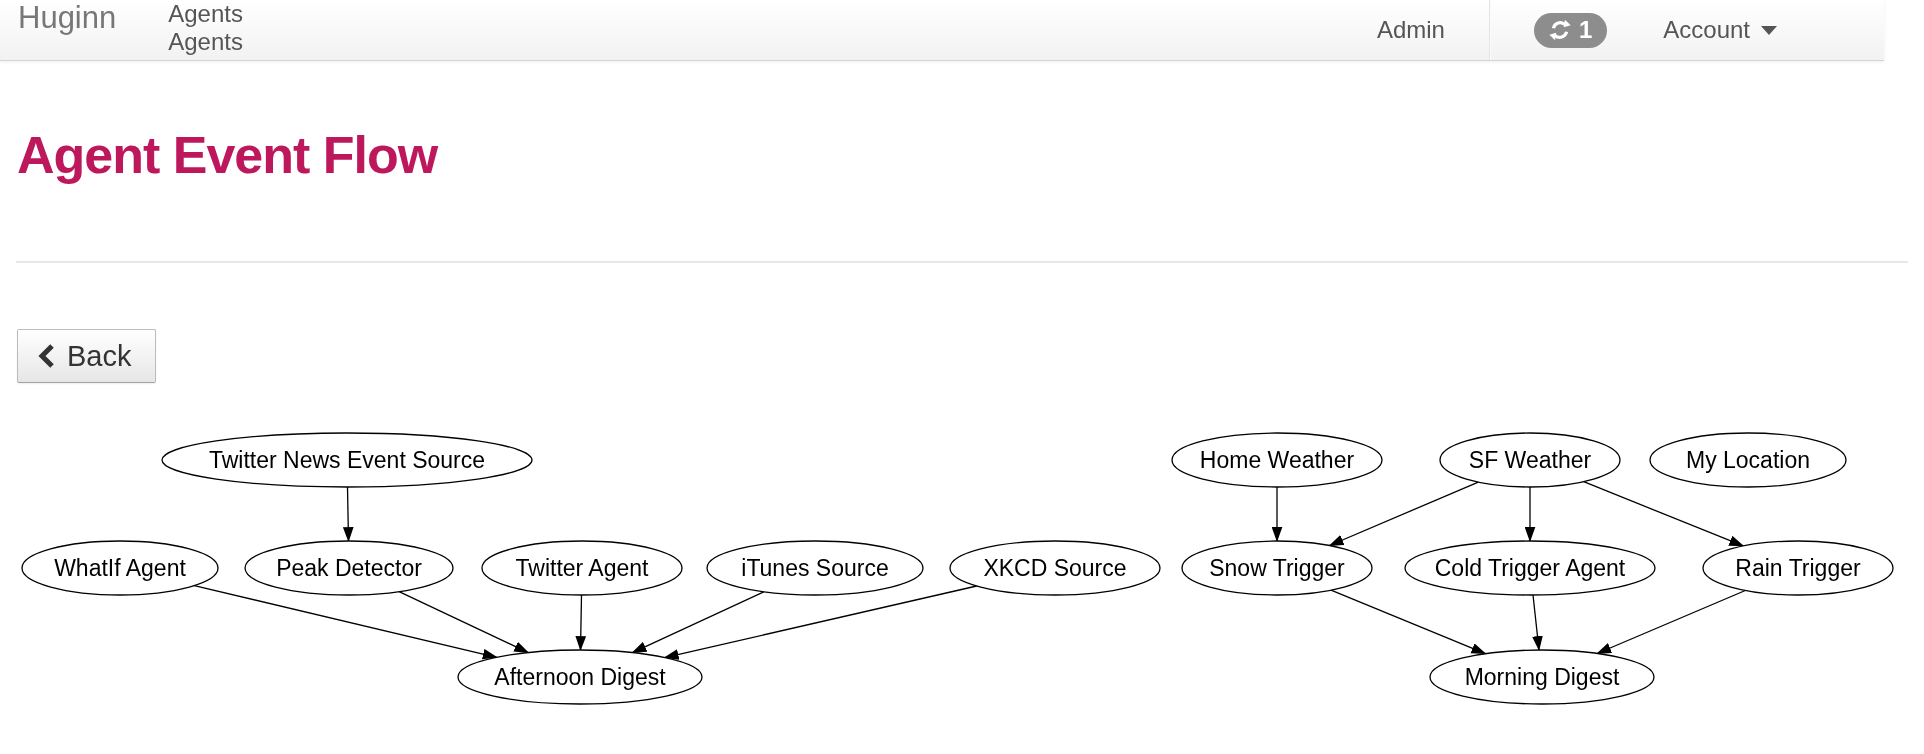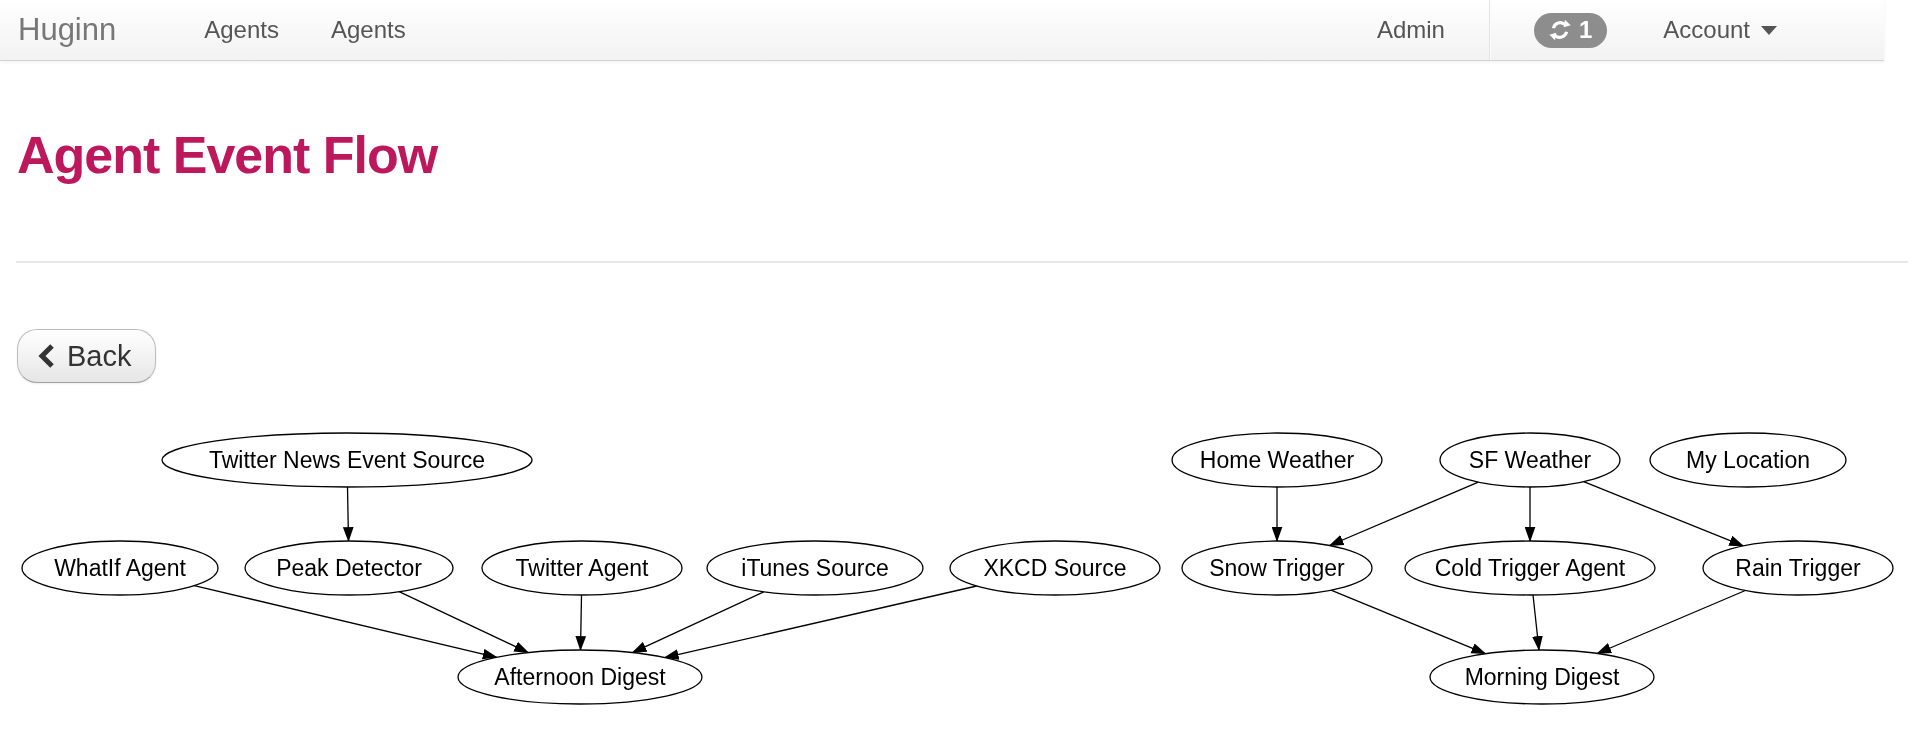--- a/index.html
+++ b/index.html
@@ -5,23 +5,23 @@
 <style>
   * { margin:0; padding:0; box-sizing:border-box; }
   html,body { width:1924px; height:754px; background:#fff;
     font-family:"Liberation Sans", sans-serif; overflow:hidden; position:relative; }
 
   
   .navbar { position:absolute; top:0; left:0; width:1884px; height:61px;
     background:linear-gradient(#ffffff, #f2f2f2);
     border-bottom:1px solid #d4d4d4;
     box-shadow:0 1px 4px rgba(0,0,0,.065);
-    display:flex; align-items:center;gap:36px; }
+    display:flex; align-items:flex-start; }
   .brand { color:#777; font-size:31px; margin-left:18px; text-decoration:none; cursor:pointer; }
-  .nav-left { display:flex; align-items:center; height:100%; }
+  .nav-left { display:flex; align-items:center; height:100%;flex-direction:column; }
   .nav-link { color:#555; font-size:24px; text-decoration:none; cursor:pointer; }
   .nav-left .nav-link { margin-left:52px; }
   .nav-right { position:absolute; right:107px; top:0; height:100%;
     display:flex; align-items:center; }
   .nav-divider { width:1px; height:60px; background:#e4e4e4;
     box-shadow:1px 0 0 #fbfbfb; margin-left:44px; }
   .badge-pill { display:flex; align-items:center; gap:8px; margin-left:44px;
     background:#8d8d8d; border-radius:18px; height:35px; padding:0 15px;
     color:#fff; font-size:24px; font-weight:bold; text-decoration:none; cursor:pointer; }
   .account { display:flex; align-items:center; margin-left:56px; }
@@ -30,21 +30,21 @@
     border-top:9px solid #555; }
 
   
   .page-title { position:absolute; top:125px; left:17px;
     font-size:52px; font-weight:bold; color:#be185d; letter-spacing:-1px; }
   .rule { position:absolute; top:261px; left:16px; width:1892px; height:0;
     border-top:2px solid #e7e7e7; }
   .back-btn { position:absolute; top:329px; left:17px; height:54px;
     display:inline-flex; align-items:center; gap:12px; padding:0 24px 0 20px;
     background:linear-gradient(#ffffff,#e6e6e6);
-    border:1px solid #bcbcbc; border-bottom-color:#a2a2a2; border-radius:20px;
+    border:1px solid #bcbcbc; border-bottom-color:#a2a2a2; border-radius:2px;
     color:#333; font-size:29px; text-decoration:none; cursor:pointer;
     box-shadow:inset 0 1px 0 rgba(255,255,255,.25), 0 1px 2px rgba(0,0,0,.07); }
 
   
   .graph-wrap { position:absolute; top:415px; left:0; width:1653px; height:330px; }
   .graph-wrap svg { display:block; }
   .node ellipse { fill:#ffffff; stroke:#000; stroke-width:1.3px; }
   .node text { fill:#000; font-size:23px; font-family:"Liberation Sans", sans-serif; }
   .edge { stroke:#000; stroke-width:1.3px; }
 </style>

